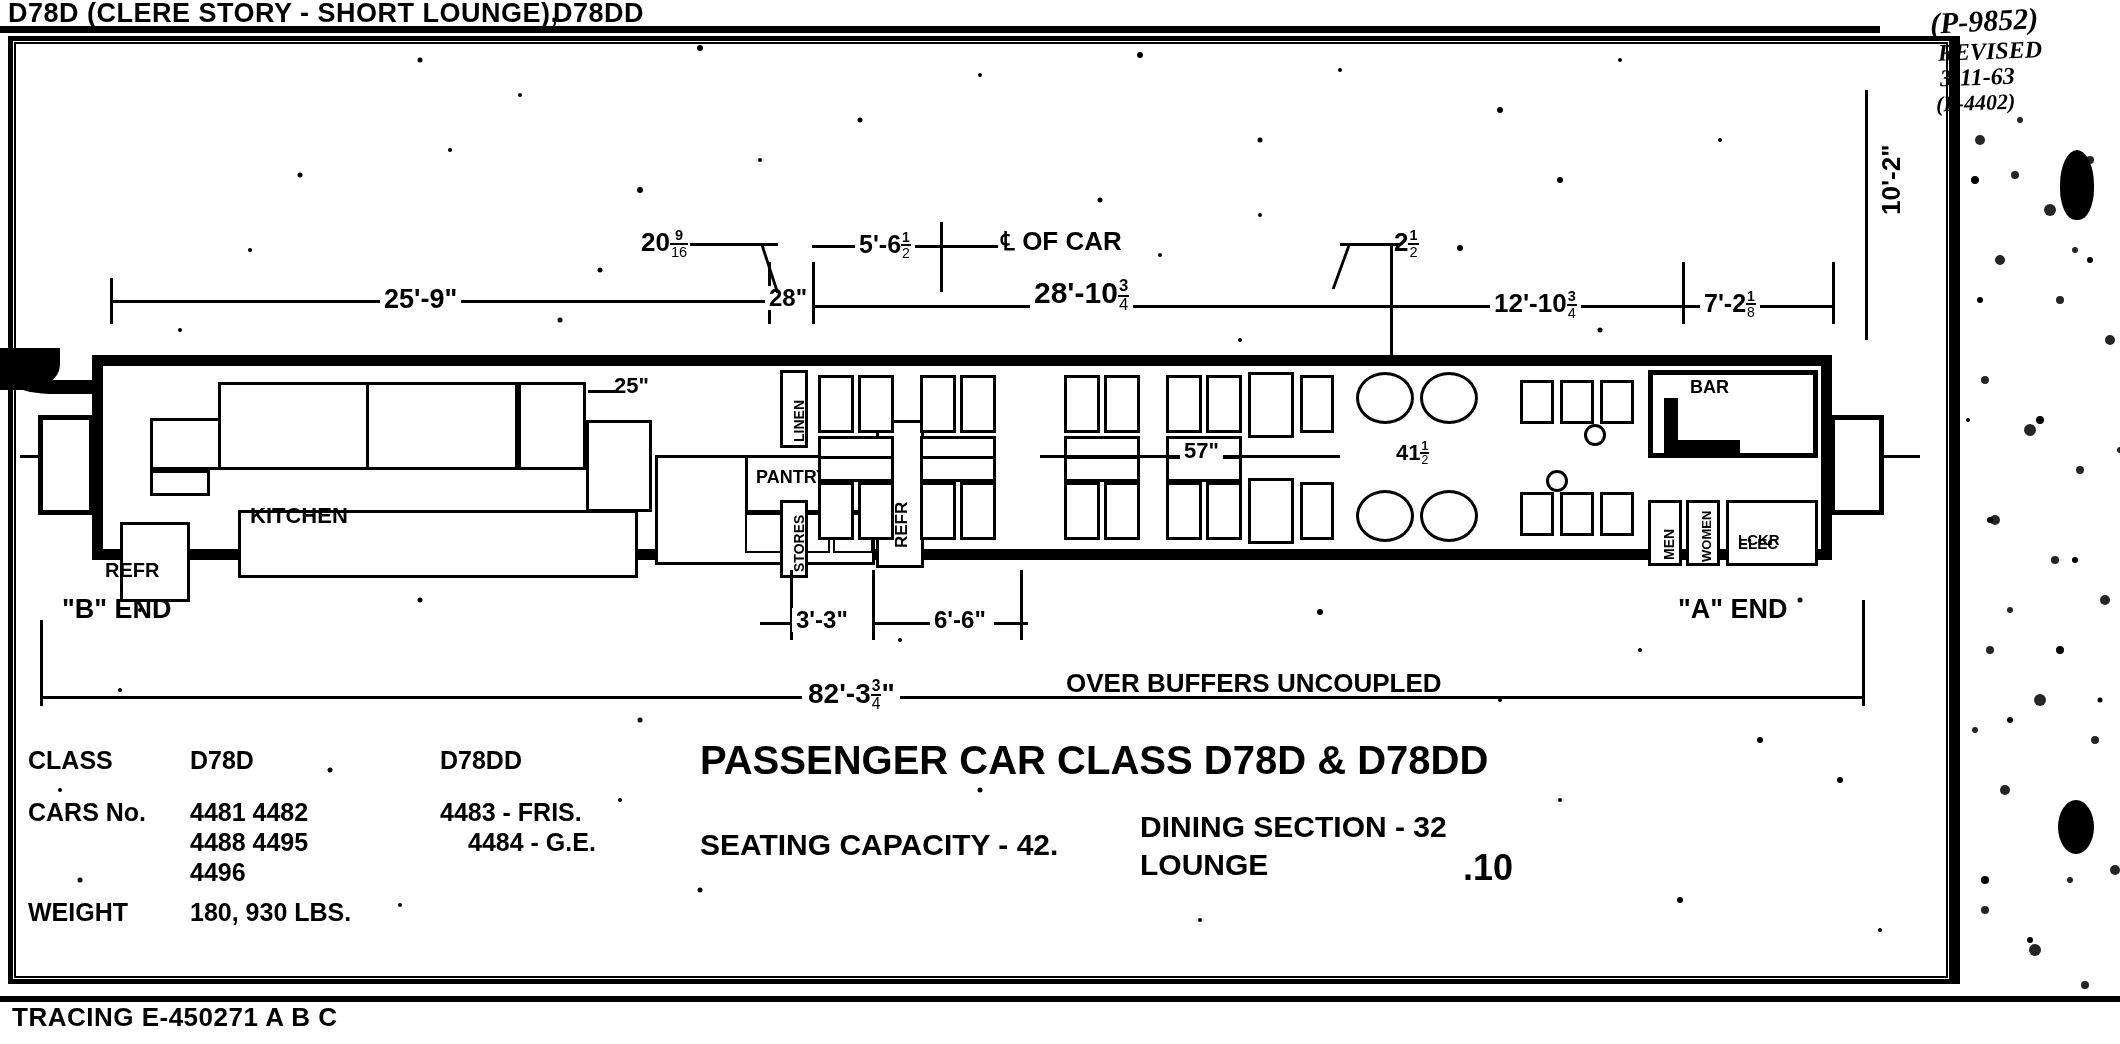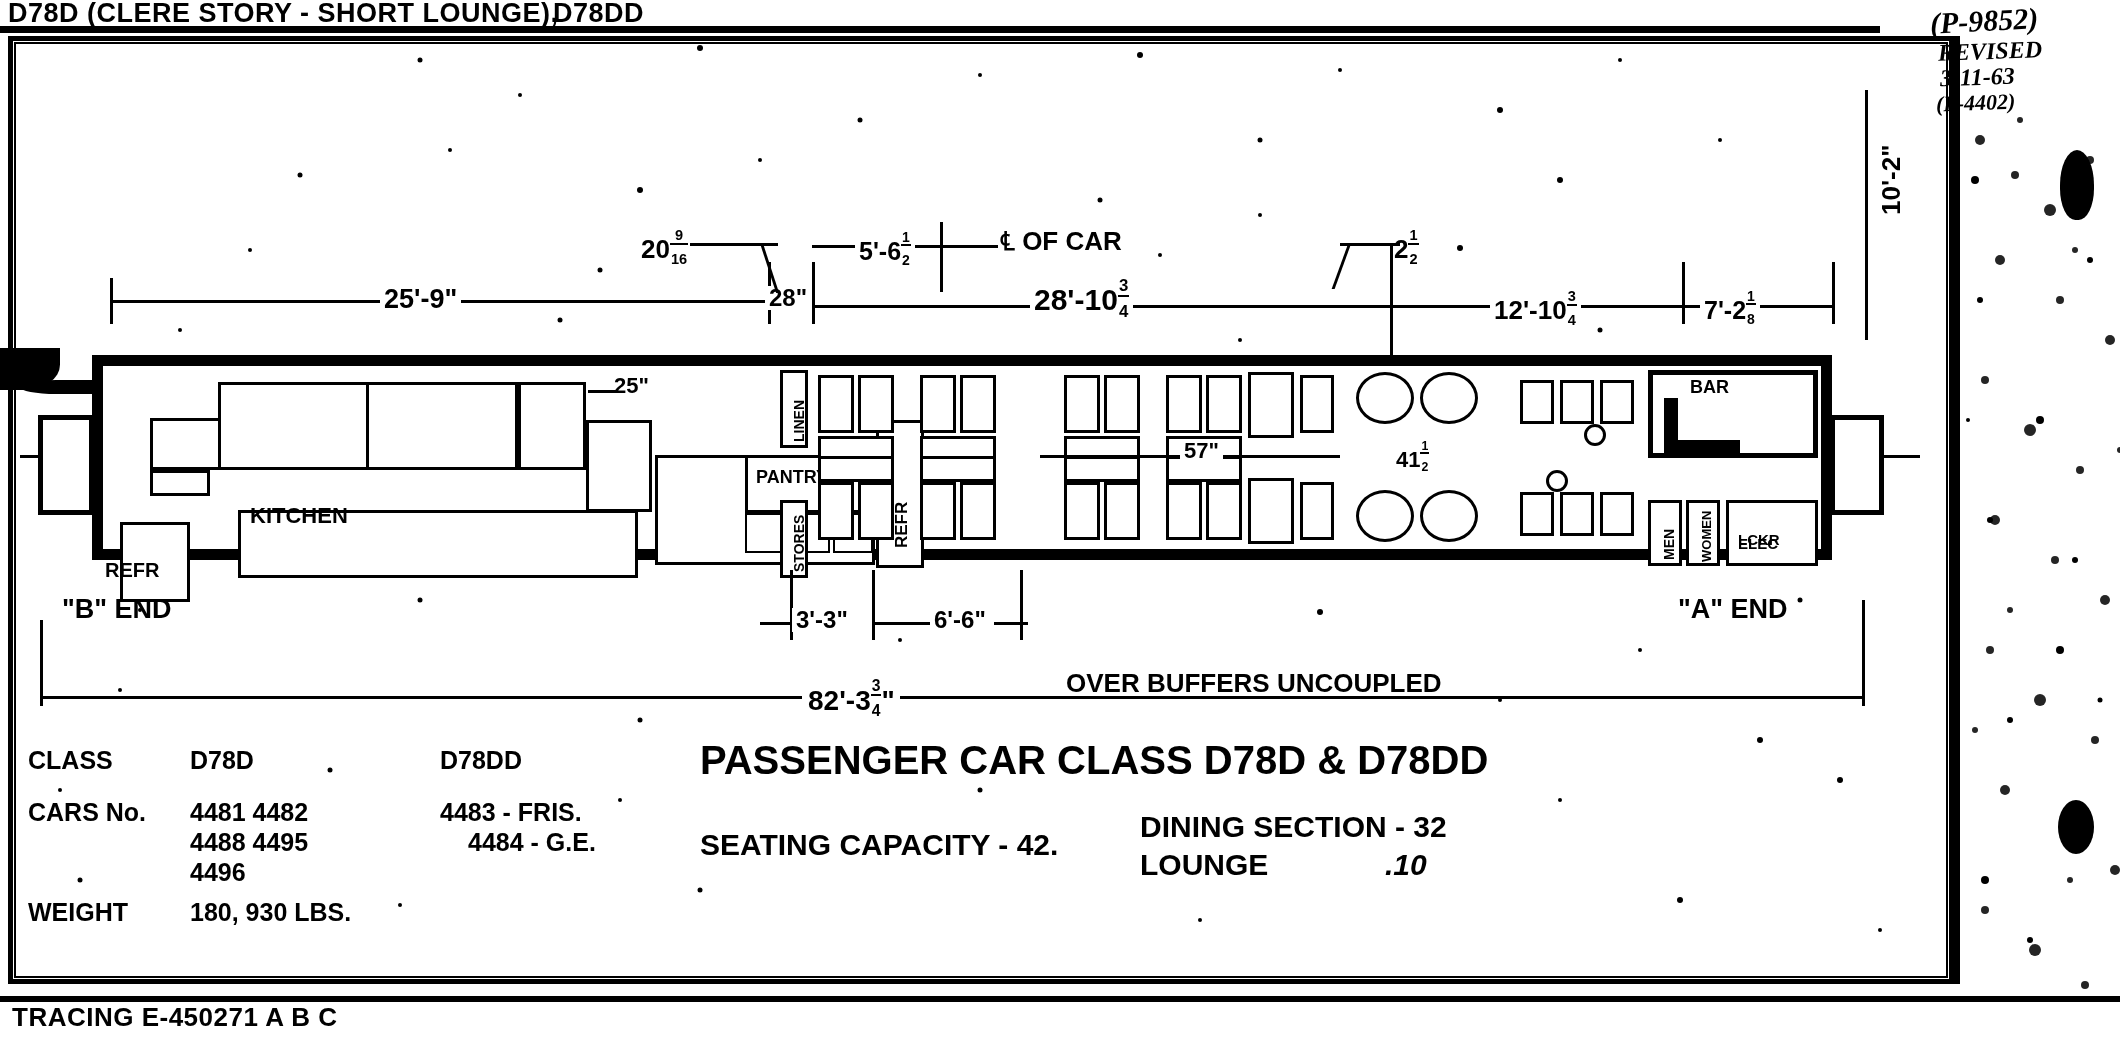--- a/index.html
+++ b/index.html
@@ -59,21 +59,21 @@
   .fill{position:absolute;background:#000;}
   .circ{position:absolute;border:3px solid #000;border-radius:50%;box-sizing:border-box;background:#fff;}
   .seat{position:absolute;border:3px solid #000;box-sizing:border-box;background:#fff;}
 
   
   .dimline{position:absolute;height:3px;background:#000;}
   .dimtick{position:absolute;width:3px;background:#000;}
   .dimtxt{position:absolute;font-weight:bold;white-space:nowrap;background:#fff;padding:0 4px;line-height:1;}
   .frac{display:inline-block;vertical-align:-0.38em;text-align:center;font-size:.56em;line-height:1.0;}
   .frac b{display:block;border-bottom:2px solid #000;padding:0 1px;font-weight:bold;}
-  .frac i{display:block;font-style:normal;font-weight:bold;padding:0 1px;margin-top:7px;}
+  .frac i{display:block;font-style:normal;font-weight:normal;padding:0 1px;}
 
   
   .lbl{position:absolute;font-weight:bold;white-space:nowrap;line-height:1;}
   .vlbl{position:absolute;font-weight:bold;white-space:nowrap;line-height:1;
         transform-origin:left top;transform:rotate(-90deg);}
 
   
   .tb{position:absolute;font-weight:bold;white-space:nowrap;line-height:1;}
 
   
@@ -316,21 +316,21 @@
 
   <div class="tb" style="left:190px;top:860px;font-size:25px;">4496</div>
 
   <div class="tb" style="left:28px;top:900px;font-size:25px;">WEIGHT</div>
   <div class="tb" style="left:190px;top:900px;font-size:25px;">180, 930 LBS.</div>
 
   <div class="tb" style="left:700px;top:740px;font-size:40px;">PASSENGER CAR CLASS D78D &amp; D78DD</div>
   <div class="tb" style="left:700px;top:830px;font-size:30px;">SEATING CAPACITY - 42.</div>
   <div class="tb" style="left:1140px;top:812px;font-size:30px;">DINING SECTION - 32</div>
   <div class="tb" style="left:1140px;top:850px;font-size:30px;">LOUNGE</div>
-  <div class="tb" style="left:1385px;top:850px;font-size:30px;font-style:italic;">.10</div>
+  <div class="tb" style="left:1463px;top:850px;font-size:36px;">.10</div>
 
   <div id="trace-rule"></div>
   <div class="t" id="trace-txt">TRACING E-450271 A B C</div>
 
   <svg class="spek" width="2120" height="1044" style="left:0;top:0;">
     <g fill="#000">
       <circle cx="420" cy="60" r="2.5"></circle>
         <circle cx="520" cy="95" r="2"></circle>
       <circle cx="700" cy="48" r="3"></circle>  
         <circle cx="860" cy="120" r="2.5"></circle>

